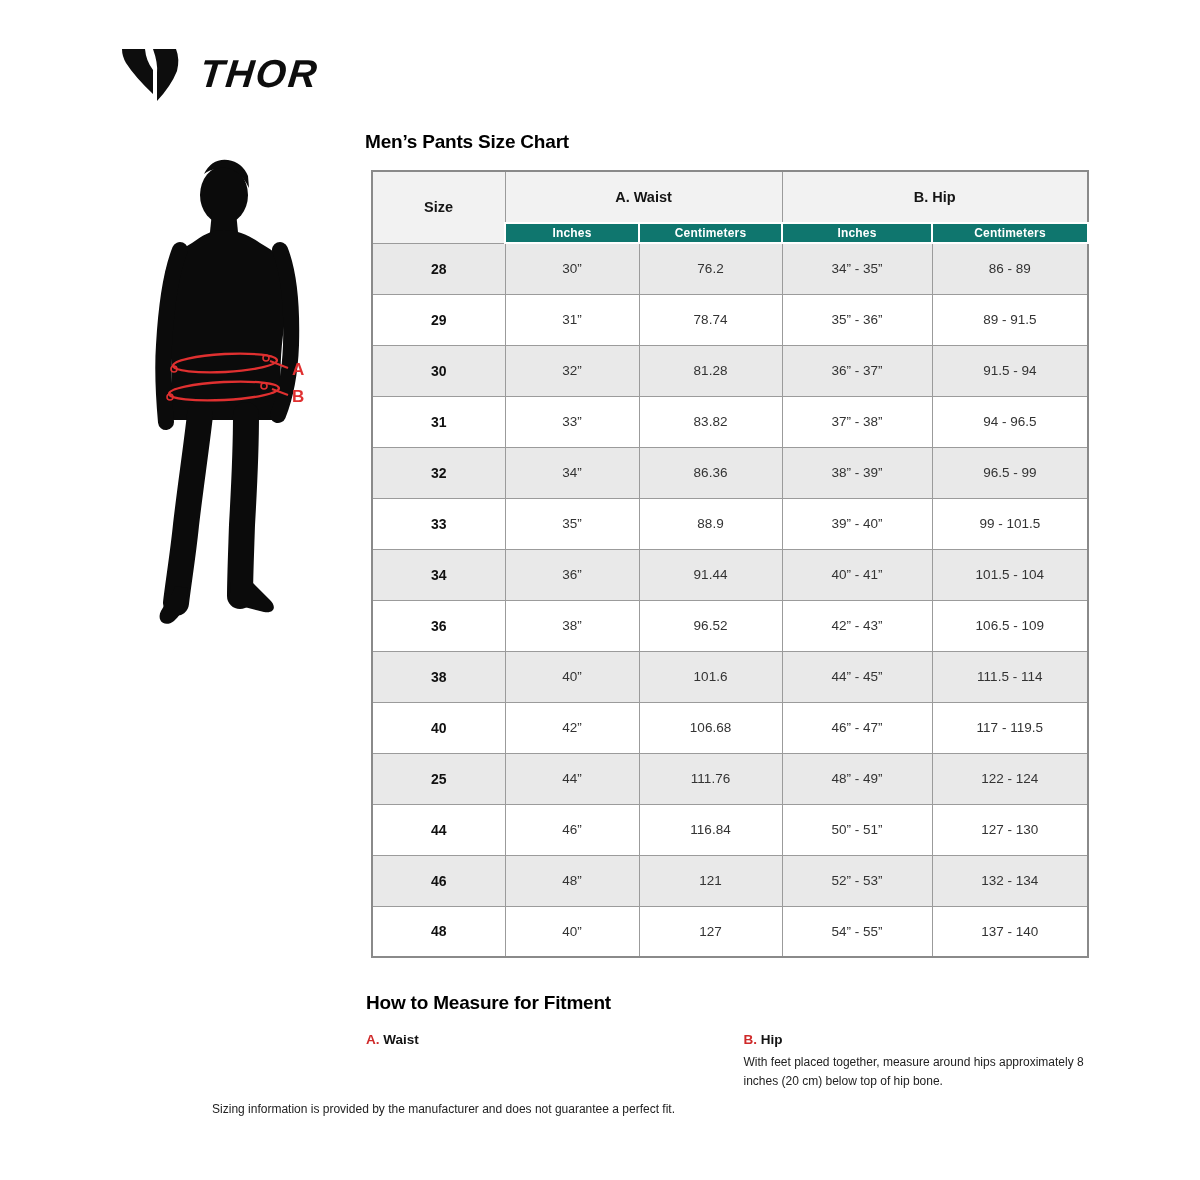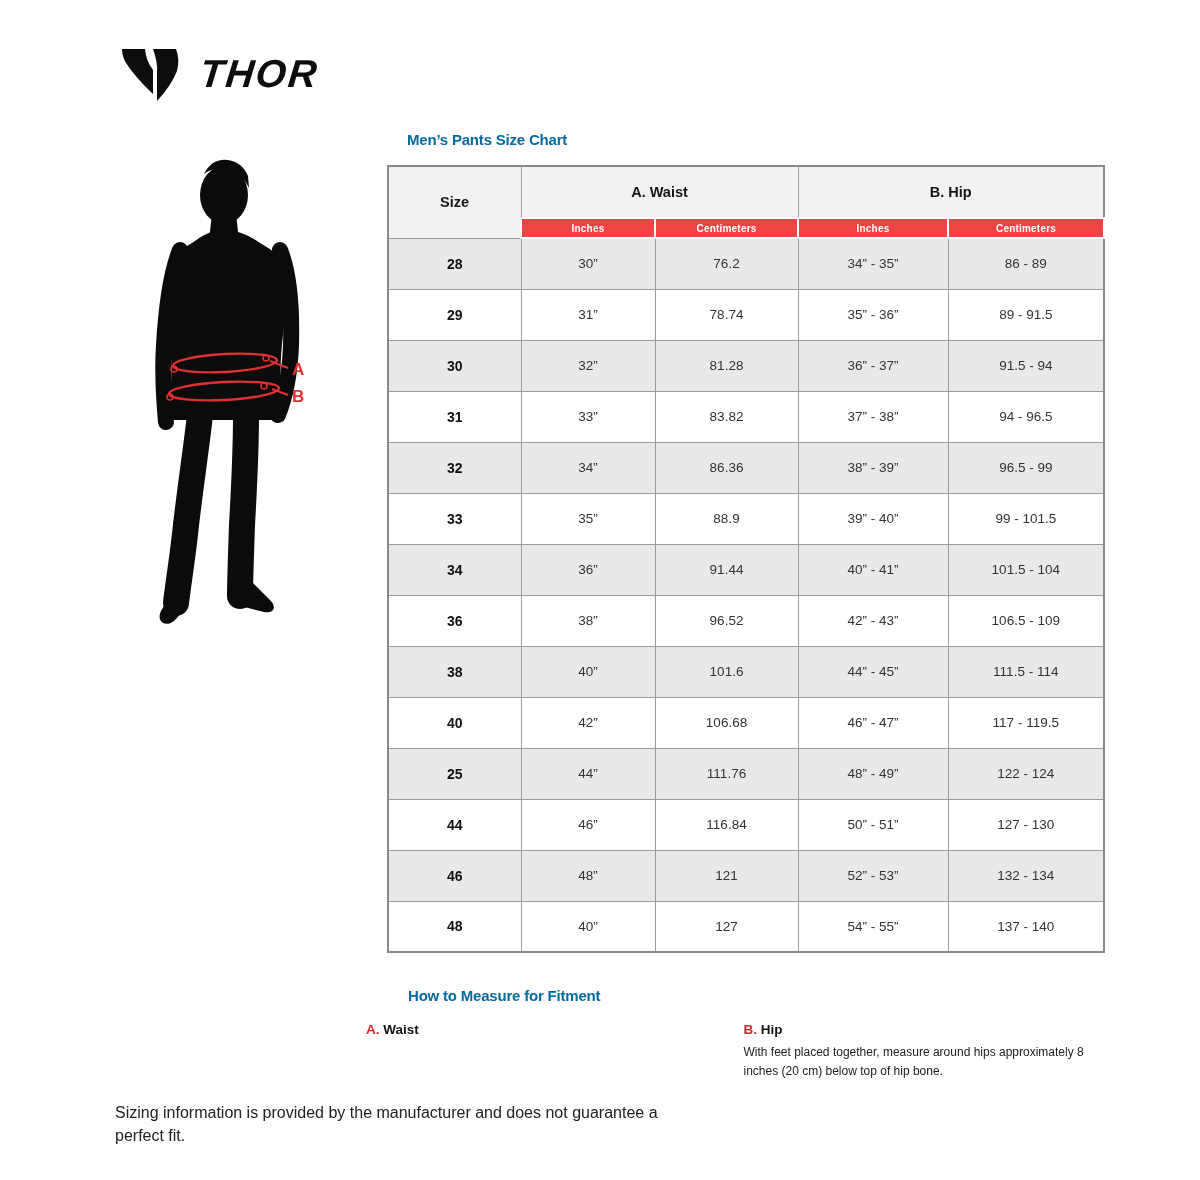--- a/index.html
+++ b/index.html
@@ -22,63 +22,62 @@
   }
 
   
   .figure { position:absolute; left:128px; top:150px; width:205px; height:490px; }
   .figure svg { width:100%; height:100%; }
   .fig-label { font-family:"Liberation Sans", sans-serif; font-weight:bold; font-size:17px; }
 
   
   .content { position:absolute; left:365px; top:131px; width:726px; }
   .section-title {
-    font-size:15px; font-weight:bold; color:#0369a1;
+    font-size:19px; font-weight:bold; color:#000000;
     letter-spacing:-0.2px;
-    margin-left:42px;
   }
 
   
   table.size-table {
-    margin-top:17px; margin-left:22px;
+    margin-top:17px; margin-left:6px;
     border-collapse:collapse;
     width:716px;
     table-layout:fixed;
     border:2px solid #8a8a8a;
   }
   .size-table th, .size-table td {
     border:1px solid #9b9b9b;
     text-align:center; vertical-align:middle;
   }
   .size-table thead th.group {
     background:#f2f2f2; height:52px;
     font-size:14.5px; font-weight:bold; color:#151515;
   }
   .size-table thead th.size-head { height:72px; }
   .size-table thead th.unit {
-    background:#ef4444; color:#fff;
-    height:20px; font-size:10px; font-weight:bold; letter-spacing:0.2px;
+    background:#0f766e; color:#fff;
+    height:20px; font-size:12px; font-weight:bold; letter-spacing:0.2px;
     border:2px solid #fff;
   }
   .size-table tbody td { height:51px; font-size:13.5px; color:#333; }
   .size-table tbody td.size-cell { font-weight:bold; color:#111; font-size:14px; }
   .size-table tbody tr:nth-child(odd) td { background:#e9e9e9; }
   .size-table tbody tr:nth-child(even) td { background:#ffffff; }
 
   
   .measure { margin-top:34px; margin-left:1px; }
   .measure-cols { display:flex; gap:30px; margin-top:18px; }
   .measure-item { width:350px; }
   .measure-item h3 { font-size:13.5px; font-weight:bold; color:#141414; margin-bottom:6px; }
   .measure-item h3 .letter { color:#cf2a2a; }
   .measure-item p { font-size:12px; line-height:1.55; color:#222; }
 
   
   .page-footer { position:absolute; left:115px; top:1101px; width:560px; }
-  .page-footer p { font-size:16px; line-height:1.45; color:#222; }
+  .page-footer p { font-size:12px; line-height:1.45; color:#222;text-align:right; }
 </style>
 </head>
 <body>
 
 <div class="page">
 
   <header class="brand">
     <svg width="72" height="60" viewBox="0 0 72 60" aria-hidden="true">
       <path d="M9 5 L32 5 Q33 17 40 26 L40 50 Q22 33 13 19 Q9 12 9 5 Z" fill="#0d0d0d"></path>
       <path d="M63 5 L40 5 Q45 19 44 29 L44 57 Q58 42 64 27 Q67 15 63 5 Z" fill="#0d0d0d"></path>

